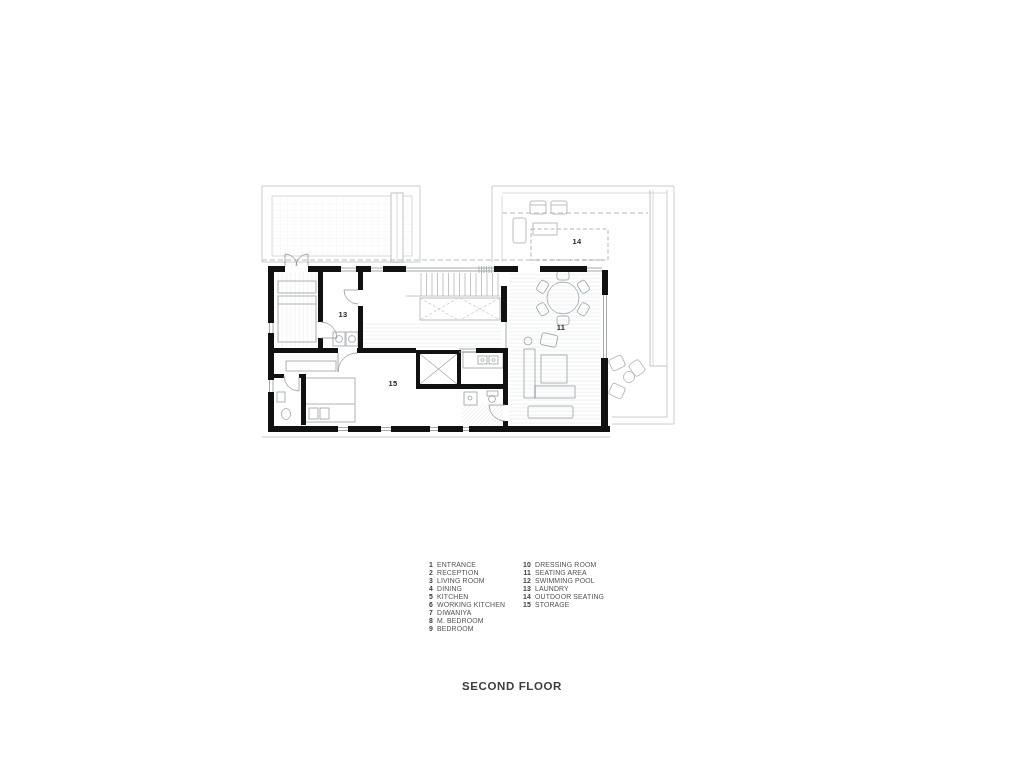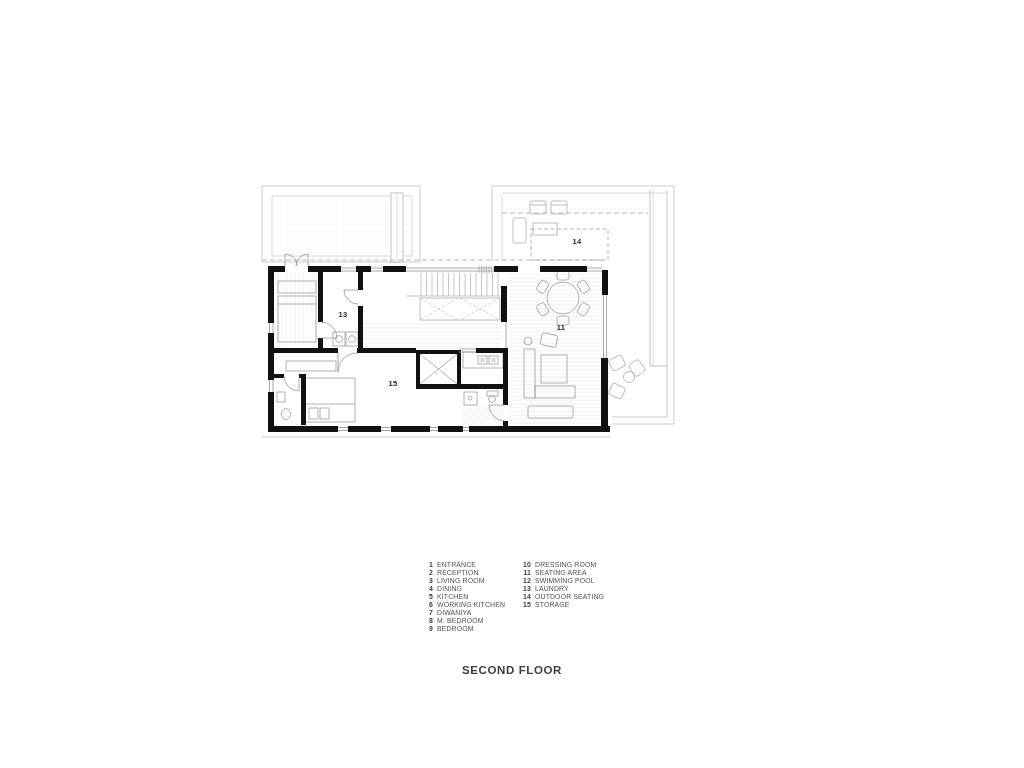--- a/index.html
+++ b/index.html
@@ -9,21 +9,21 @@
   .room-label{position:absolute;transform:translate(-50%,-50%);font-size:7.5px;font-weight:bold;
               color:#1f1f1f;letter-spacing:0.4px;white-space:nowrap;}
   .legend{position:absolute;top:561px;font-size:6.9px;line-height:8px;color:#4f4f4f;
           letter-spacing:0.15px;}
   .legend-col1{left:423px;}
   .legend-col2{left:521px;}
   .lrow{display:flex;white-space:nowrap;}
   .lnum{display:inline-block;width:10px;text-align:right;font-weight:bold;color:#3c3c3c;
         margin-right:4px;flex:0 0 10px;}
   .llab{display:inline-block;}
-  .sheet-title{position:absolute;left:512px;top:664px;transform:translateX(-50%);
+  .sheet-title{position:absolute;left:512px;top:680px;transform:translateX(-50%);
                font-size:11.5px;font-weight:bold;color:#3d3d3d;letter-spacing:0.6px;white-space:nowrap;}
 </style>
 </head>
 <body>
 
 <div class="canvas">
 
   <svg class="plan-svg" width="1024" height="768" viewBox="0 0 1024 768">
     <defs>
       <pattern id="hatchH" width="4" height="3.8" patternUnits="userSpaceOnUse">

